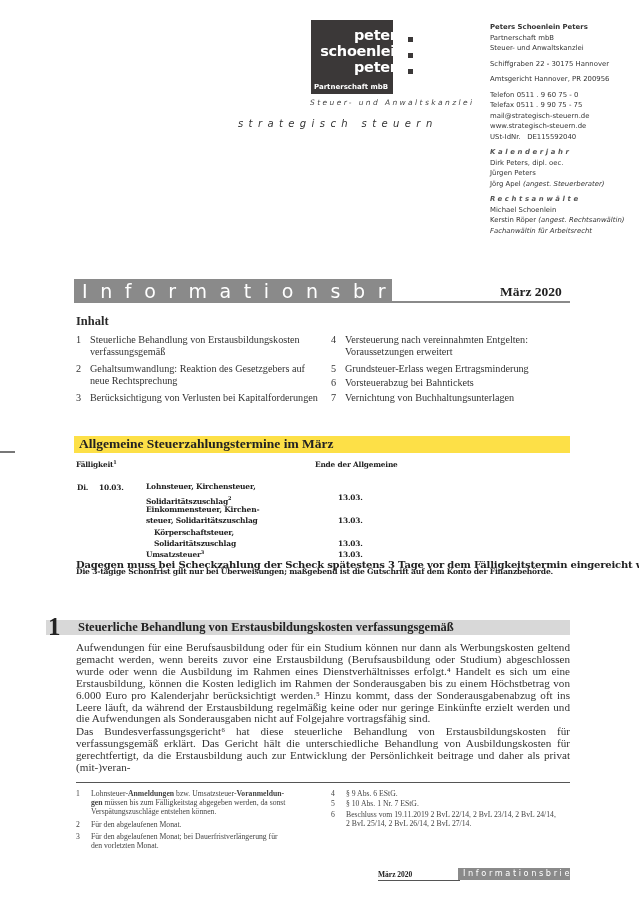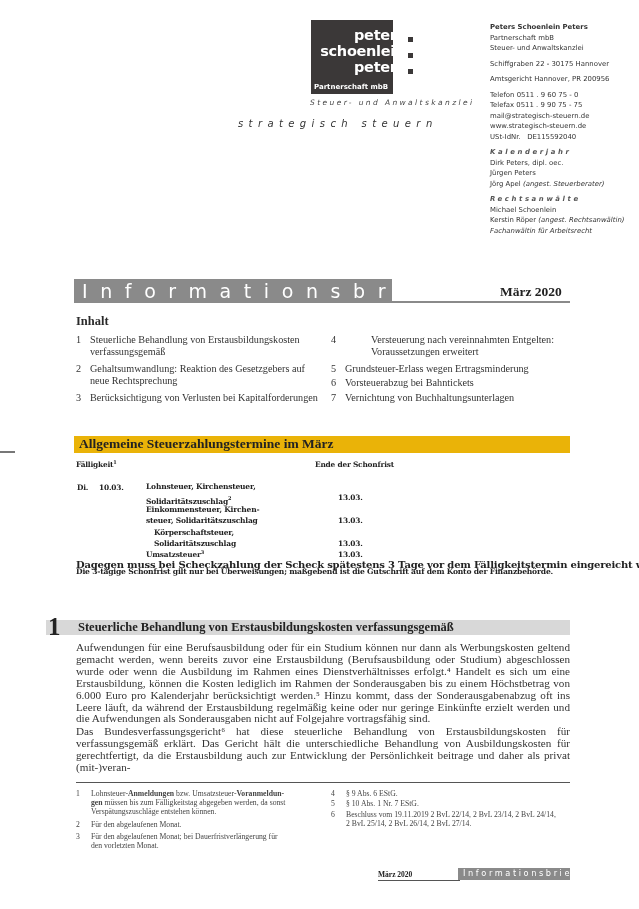--- a/index.html
+++ b/index.html
@@ -32,21 +32,21 @@
   .hdr-rule { left: 392px; top: 301px; width: 178px; height: 2px; background: #8a8a8a; }
   .hdr-date { left: 500px; top: 284px; font-weight: bold; font-size: 13.5px; color: #222; }
 
   
   .inhalt-h { left: 76px; top: 314px; font-weight: bold; font-size: 12.5px; }
   .toc { font-size: 10.2px; line-height: 11.5px; color: #333; }
   .toc .num { position: absolute; left: 0; }
   .toc .txt { position: absolute; left: 14px; width: 290px; }
 
   
-  .term-bar { left: 74px; top: 436px; width: 496px; height: 17px; background: #eab308; }
+  .term-bar { left: 74px; top: 436px; width: 496px; height: 17px; background: #fde047; }
   .term-title { position: absolute; left: 5px; top: 0px; font-weight: bold; font-size: 13.5px; color: #222; white-space: nowrap; }
   .small-b { font-family: "DejaVu Serif", serif; font-weight: bold; font-size: 7.4px; color: #222; white-space: nowrap; letter-spacing: -0.2px; }
   .small-b sup { font-size: 5px; }
   .lead { font-size: 7.5px; line-height: 10.6px; }
 
   
   .s1-bar { left: 46px; top: 620px; width: 524px; height: 15px; background: #d8d8d8; }
   .s1-num { position: absolute; left: 2px; top: -7px; font-weight: bold; font-size: 25px; color: #222; }
   .s1-title { position: absolute; left: 32px; top: 0px; font-weight: bold; font-size: 12.5px; color: #222; white-space: nowrap; }
   .body-text { left: 76px; width: 494px; font-size: 11.15px; line-height: 11.9px; color: #333; text-align: justify; }
@@ -123,40 +123,40 @@
 <div class="abs toc" style="left:76px;top:363px;">
     <span class="num">2</span>
     <span class="txt" style="width:220px;">Gehaltsumwandlung: Reaktion des Gesetzgebers auf neue Rechtsprechung</span>
   </div>
 <div class="abs toc" style="left:76px;top:392px;">
     <span class="num">3</span>
     <span class="txt">Berücksichtigung von Verlusten bei Kapitalforderungen</span>
   </div>
 <div class="abs toc" style="left:331px;top:334px;">
     <span class="num">4</span>
-    <span class="txt" style="width:200px;margin-left:26px;">Versteuerung nach vereinnahmten Entgelten: Voraussetzungen erweitert</span>
+    <span class="txt" style="width:200px;">Versteuerung nach vereinnahmten Entgelten: Voraussetzungen erweitert</span>
   </div>
 <div class="abs toc" style="left:331px;top:363px;">
     <span class="num">5</span>
     <span class="txt">Grundsteuer-Erlass wegen Ertragsminderung</span>
   </div>
 <div class="abs toc" style="left:331px;top:377px;">
     <span class="num">6</span>
     <span class="txt">Vorsteuerabzug bei Bahntickets</span>
   </div>
 <div class="abs toc" style="left:331px;top:392px;">
     <span class="num">7</span>
     <span class="txt">Vernichtung von Buchhaltungsunterlagen</span>
   </div>
 
 <div class="abs term-bar">
   <div class="term-title">Allgemeine Steuerzahlungstermine im März</div>
 </div>
 <div class="abs small-b" style="left:76px;top:459px;"><span>Fälligkeit</span><sup>1</sup></div>
-<div class="abs small-b" style="left:315px;top:460px;">Ende der Schonfrist</div>
+<div class="abs small-b" style="left:315px;top:460px;">Ende der Allgemeine</div>
 
 <div class="abs small-b" style="left:77px;top:483px;">Di.</div>
 <div class="abs small-b" style="left:99px;top:483px;">10.03.</div>
 
 <div class="abs small-b lead" style="left:146px;top:482px;">
     <div>Lohnsteuer, Kirchensteuer,</div>
     <div><span>Solidaritätszuschlag</span><sup>2</sup></div>
   </div>
 <div class="abs small-b" style="left:338px;top:493px;">13.03.</div>
 

